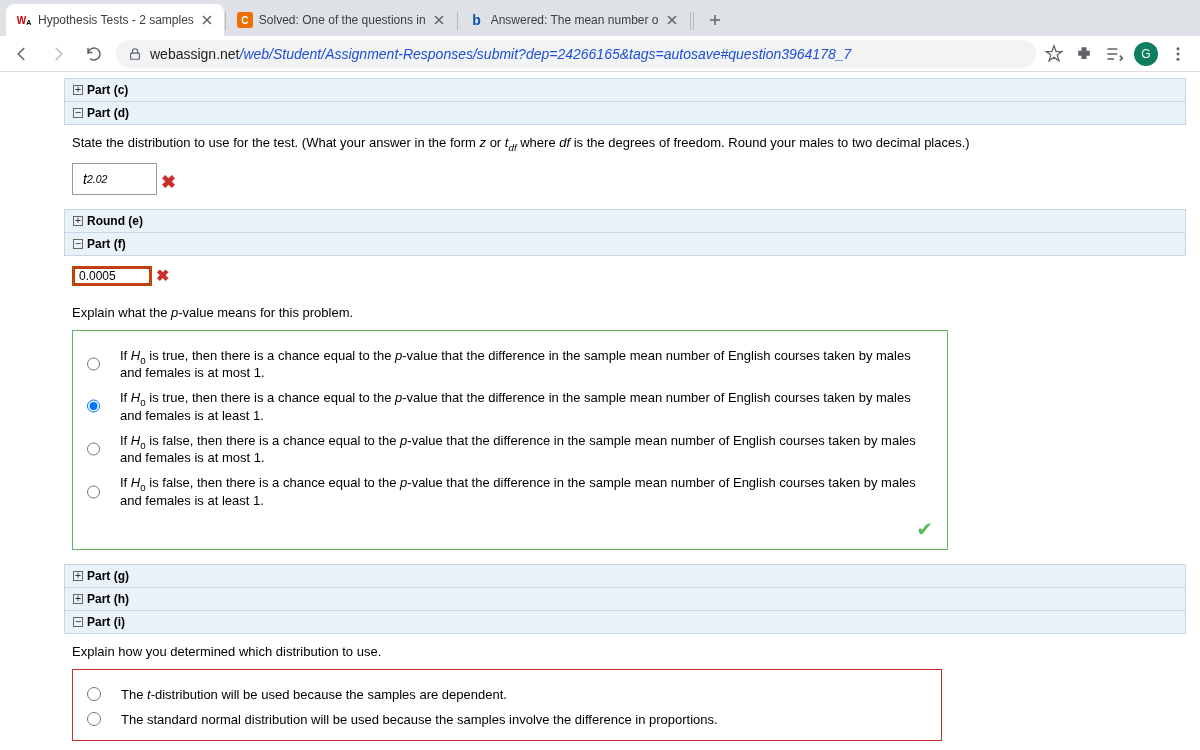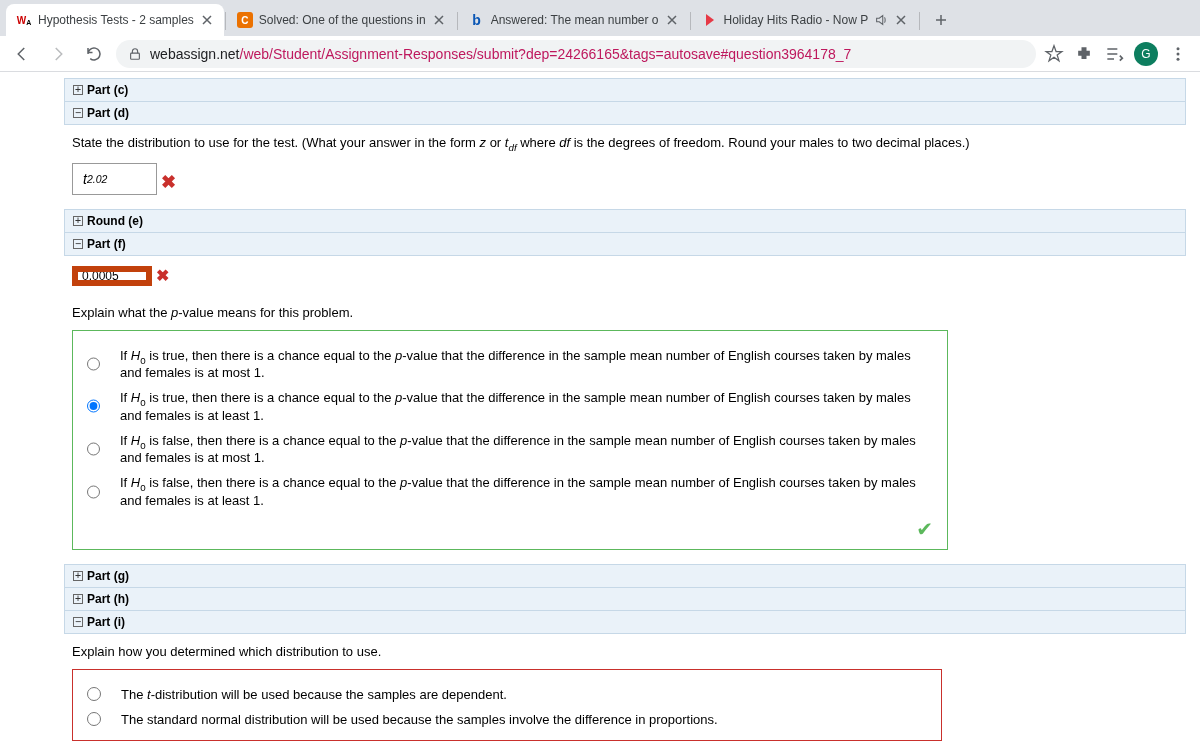--- a/index.html
+++ b/index.html
@@ -15,40 +15,40 @@
   .tab .speaker { width:14px; height:14px; flex:0 0 14px; color:#5f6368;}
   .tab-sep { width:1px; height:18px; background:#b6b8bc; margin:0 1px 6px;}
   .newtab { width: 28px; height: 28px; margin: 0 0 2px 6px; display:flex; align-items:center; justify-content:center; color:#5f6368; border-radius:50%; }
   
   .addr-bar { height: 36px; background: #fff; display: flex; align-items: center; padding: 0 8px; gap: 8px; border-bottom: 1px solid #dadce0;}
   .nav-icon { width: 28px; height: 28px; display:flex; align-items:center; justify-content:center; color:#5f6368; border-radius:50%; }
   .nav-icon.disabled { color:#babcbe;}
   .omnibox { flex:1; height:28px; background:#f1f3f4; border-radius:14px; display:flex; align-items:center; padding:0 12px; gap:8px; color:#5f6368; font-size:14px;}
   .omnibox .lock { width:14px; height:14px;}
   .omnibox .url-host { color:#202124;}
-  .omnibox .url-path { color:#be185d;}
+  .omnibox .url-path { color:#1d4ed8;font-style:italic;}
   .right-icons { display:flex; align-items:center; gap:10px; padding-right:4px;}
   .right-icons .icon { width:20px; height:20px; color:#5f6368; display:flex; align-items:center; justify-content:center;}
   .avatar { width:24px; height:24px; border-radius:50%; background:#0d7e5f; color:#fff; font-size:12px; display:flex; align-items:center; justify-content:center; font-weight:500;}
   
   
   .page { padding: 6px 0 12px 64px; }
   .part-header { border:1px solid #c6d8e7; background:#eaf2f9; padding:4px 8px; font-size:12px; display:flex; align-items:center; gap:4px; font-weight:bold; margin-right:14px;}
   .part-header + .part-header { border-top:none; }
   .toggle-box { width:10px; height:10px; border:1px solid #666; display:inline-flex; align-items:center; justify-content:center; font-size:10px; line-height:1; color:#333; font-weight:normal; font-family:monospace;}
   
   .section { margin-right:14px; }
   .section-body { padding: 10px 8px 14px; font-size:13px;}
   .prompt { margin-bottom: 10px; }
   .expr-input { border:1px solid #999; padding:6px 10px; width:85px; height:32px; display:inline-flex; align-items:center; font-style:italic; font-size:14px;}
   .input-row { display:flex; align-items:flex-end; gap:4px;}
   .mark-x { color:#c9302c; font-weight:bold; font-size:18px; padding-bottom:2px;}
   .mark-check { color:#5cb85c; font-size:20px; }
   
-  .text-input { border:6px solid #c2410c; padding:2px 4px; font-size:12px; width:80px; height:20px;}
+  .text-input { border:3px solid #c2410c; padding:2px 4px; font-size:12px; width:80px; height:20px;}
   .inline-row { display:flex; align-items:center; gap:4px;}
   
   .radio-group { border:1px solid; padding:12px 14px 8px; }
   .radio-group.correct { border-color:#5cb85c;}
   .radio-group.incorrect { border-color:#c9302c;}
   .radio-row { display:flex; align-items:center; gap:20px; padding:5px 0; font-size:13px;}
   .radio-row input[type=radio] { width:14px; height:14px;}
   .feedback-row { text-align:right; padding-top:4px;}
   
   .italic { font-style: italic; }
@@ -82,38 +82,20 @@
   <div class="tab">
     <span class="favicon" style="color:#0b57b5; font-size:14px;">b</span>
     <span class="title">Answered: The mean number o</span>
     <span class="close">
         <svg viewBox="0 0 14 14">
           <path d="M3 3 L11 11 M11 3 L3 11" stroke="currentColor" stroke-width="1.5"></path>
         </svg>
       </span>
   </div>
   <div class="tab-sep"></div>
-  <div class="tab">
-    <span class="favicon">
-        <svg viewBox="0 0 16 16">
-          <path d="M4 2 L12 8 L4 14 Z" fill="#e63946"></path>
-        </svg>
-      </span>
-    <span class="title">Holiday Hits Radio - Now P</span>
-    <span class="speaker">
-        <svg viewBox="0 0 16 16">
-          <path d="M3 6v4h3l4 3V3L6 6H3z M12 5c1 1 1 5 0 6" fill="none" stroke="currentColor" stroke-width="1.2"></path>
-        </svg>
-      </span>
-    <span class="close">
-        <svg viewBox="0 0 14 14">
-          <path d="M3 3 L11 11 M11 3 L3 11" stroke="currentColor" stroke-width="1.5"></path>
-        </svg>
-      </span>
-  </div>
   <div class="tab-sep"></div>
   <div class="newtab">
       <svg width="14" height="14" viewBox="0 0 14 14">
         <path d="M7 2v10M2 7h10" stroke="currentColor" stroke-width="1.5"></path>
       </svg>
     </div>
 </div>
 
 <div class="addr-bar">
   <div class="nav-icon">

